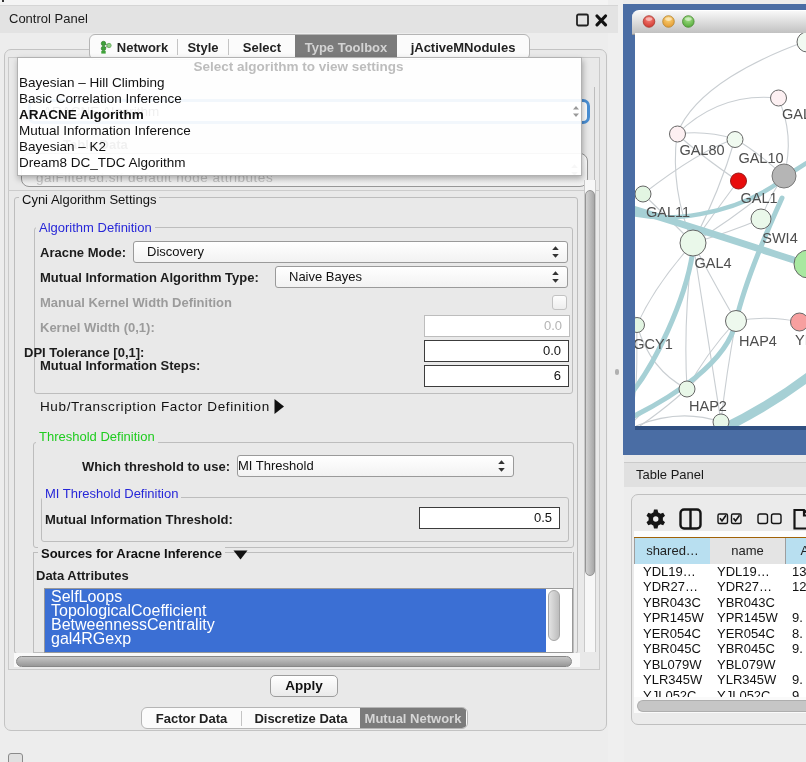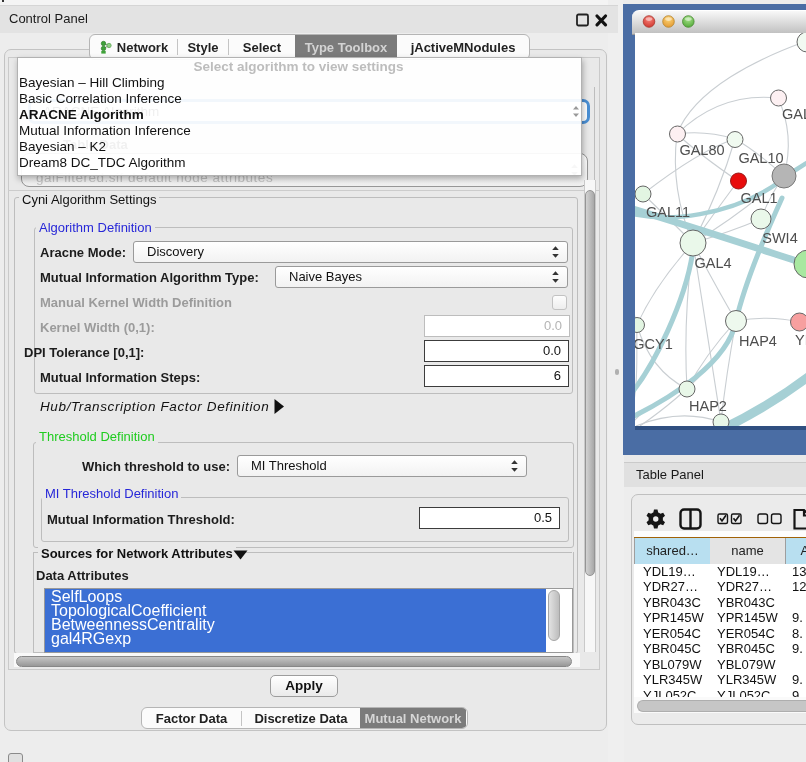--- a/index.html
+++ b/index.html
@@ -88,45 +88,45 @@
   <svg width="9" height="14" viewBox="0 0 9 14" style="position:absolute;right:7px;top:3px;">
       <path d="M1.2 5 L4.5 1.2 L7.8 5 Z M1.2 9 L4.5 12.8 L7.8 9 Z" fill="#333"></path>
     </svg>
 </div>
 <div class="abs glbl" style="left:40px;top:295px;">Manual Kernel Width Definition</div>
 <div class="abs" style="left:552px;top:295px;width:13px;height:13px;background:linear-gradient(#fdfdfd,#ededed);border:1px solid #c2c2c2;border-radius:3px;"></div>
 <div class="abs glbl" style="left:40px;top:320px;">Kernel Width (0,1):</div>
 <div class="fld" style="left:424px;top:315px;width:137px;height:20px;line-height:20px;border:1px solid #bdbdbd;padding-right:7px;color:#b4b4b4;">0.0</div>
 <div class="abs lbl" style="left:24px;top:345px;">DPI Tolerance [0,1]:</div>
 <div class="fld" style="left:424px;top:340px;width:136px;height:20px;line-height:20px;border:1.5px solid #3c3c3c;padding-right:7px;color:#111;">0.0</div>
-<div class="abs lbl" style="left:40px;top:370px;">Mutual Information Steps:</div>
+<div class="abs lbl" style="left:40px;top:358px;">Mutual Information Steps:</div>
 <div class="fld" style="left:424px;top:365px;width:136px;height:20px;line-height:20px;border:1.5px solid #3c3c3c;padding-right:7px;color:#111;">6</div>
 
-<div class="abs" style="left:40px;top:399px;font-size:13.5px;color:#111;letter-spacing:0.62px;font-style:italic;">Hub/Transcription Factor Definition</div>
+<div class="abs" style="left:40px;top:399px;font-size:13.5px;color:#111;letter-spacing:0.62px;">Hub/Transcription Factor Definition</div>
 <svg class="abs" style="left:273px;top:398px;" width="12" height="17" viewBox="0 0 12 17">
     <path d="M1.5 1 L11 8.5 L1.5 16 Z" fill="#111"></path>
   </svg>
 
 <div class="abs" style="left:33px;top:442px;width:539px;height:104px;border:1px solid #bdbdbd;border-radius:3px;"></div>
 <div class="abs" style="left:36px;top:429px;background:#e9e9e9;padding:0 3px;font-size:13px;color:#1fcc1f;">Threshold Definition</div>
 <div class="abs lbl" style="left:82px;top:459px;">Which threshold to use:</div>
-<div class="combo" style="left:237px;top:455px;width:275px;height:20px;line-height:20px;padding-left:13px;">MI Threshold
+<div class="combo" style="left:237px;top:455px;width:275px;height:20px;line-height:20px;">MI Threshold
   <svg width="9" height="14" viewBox="0 0 9 14" style="position:absolute;right:7px;top:3px;">
       <path d="M1.2 5 L4.5 1.2 L7.8 5 Z M1.2 9 L4.5 12.8 L7.8 9 Z" fill="#333"></path>
     </svg>
 </div>
 
 <div class="abs" style="left:41px;top:497px;width:526px;height:43px;border:1px solid #bdbdbd;border-radius:3px;"></div>
 <div class="abs" style="left:42px;top:486px;background:#e9e9e9;padding:0 3px;font-size:13px;color:#2727d8;">MI Threshold Definition</div>
-<div class="abs lbl" style="left:47px;top:512px;">Mutual Information Threshold:</div>
+<div class="abs lbl" style="left:33px;top:512px;padding-left:12px;">Mutual Information Threshold:</div>
 <div class="fld" style="left:419px;top:507px;width:132px;height:20px;line-height:20px;border:1.5px solid #3c3c3c;padding-right:7px;color:#111;">0.5</div>
 
 <div class="abs" style="left:33px;top:552px;width:539px;height:100px;border:1px solid #bdbdbd;border-top:none;"></div>
 <div class="abs" style="left:33px;top:552px;width:539px;height:1px;background:#bdbdbd;"></div>
-<div class="abs" style="left:38px;top:546px;background:#e9e9e9;padding:0 3px;font-size:13px;font-weight:bold;color:#111;">Sources for Network Attributes</div>
+<div class="abs" style="left:38px;top:546px;background:#e9e9e9;padding:0 3px;font-size:13px;font-weight:bold;color:#111;">Sources for Aracne Inference</div>
 <svg class="abs" style="left:233px;top:550px;" width="15" height="10" viewBox="0 0 15 10">
     <path d="M0.5 0.5 L14.5 0.5 L7.5 9.5 Z" fill="#111"></path>
   </svg>
 <div class="abs lbl" style="left:36px;top:568px;">Data Attributes</div>
 
 <div class="abs" style="left:44px;top:588px;width:527px;height:63px;background:#fff;border:1px solid #999;overflow:hidden;">
   <div style="position:absolute;left:0;top:0;width:501px;height:67px;background:#3b6fd4;"></div>
   <div style="position:absolute;left:6px;top:1px;color:#fff;font-size:16px;line-height:14px;">SelfLoops<br>TopologicalCoefficient<br>BetweennessCentrality<br>gal4RGexp</div>
   <div style="position:absolute;left:503px;top:1px;width:10px;height:49px;background:linear-gradient(90deg,#e2e2e2,#bdbdbd);border:1px solid #a5a5a5;border-radius:6px;"></div>
 </div>

